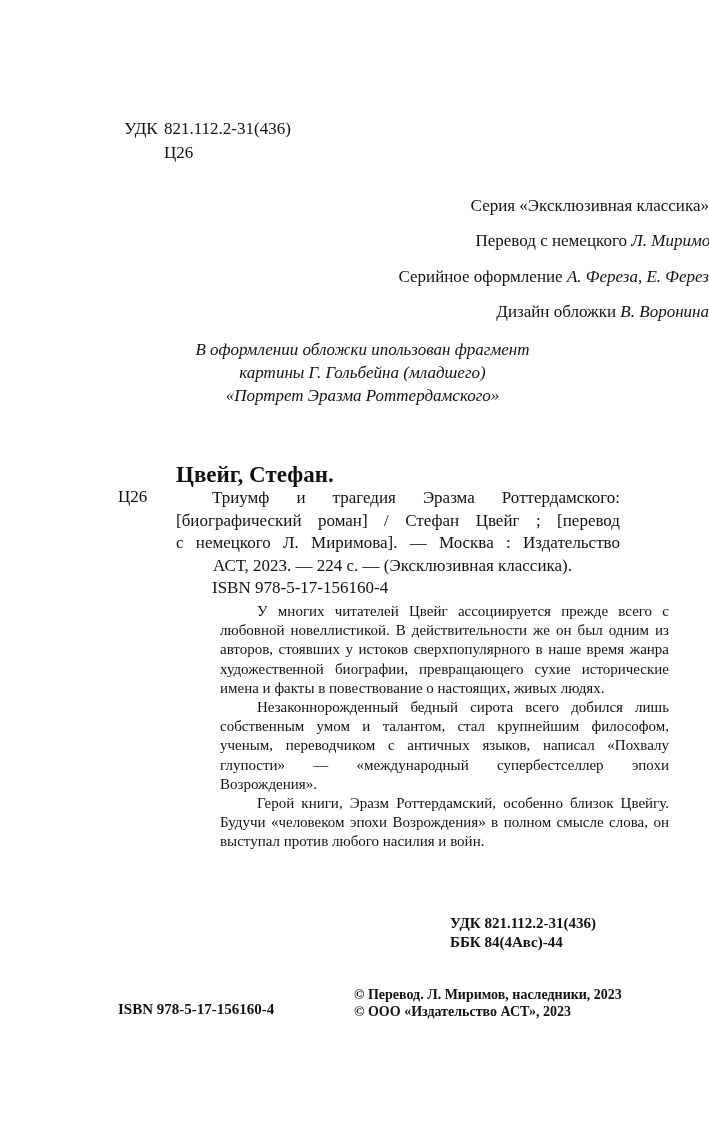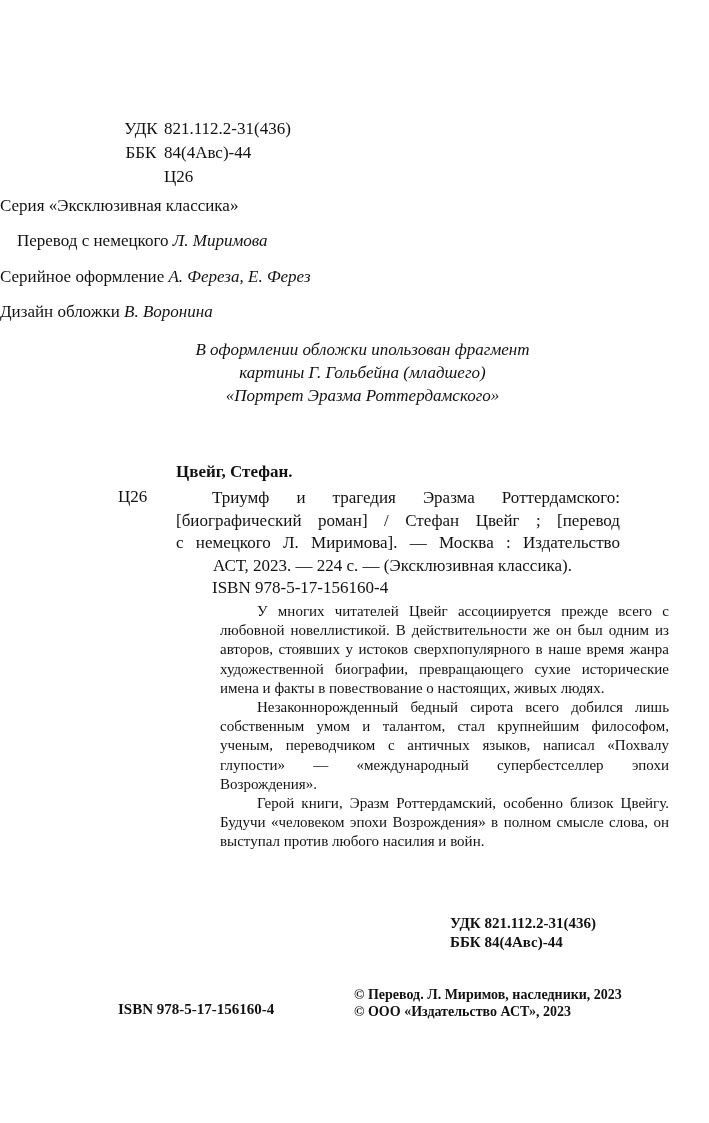--- a/index.html
+++ b/index.html
@@ -2,47 +2,43 @@
 <html><head>
 <meta charset="utf-8">
 <style>
   html, body { margin:0; padding:0; background:#ffffff; }
   body { width:709px; height:1123px; position:relative; overflow:hidden;
          font-family:"Liberation Serif", "DejaVu Serif", serif; color:#111; }
   .abs { position:absolute; white-space:nowrap; }
   .codes { left:118px; top:117px; font-size:17px; line-height:24px; }
   .codes .row { display:flex; }
   .codes .lbl { width:46px; display:inline-block;text-align:center; }
-  .credit { left:0; width:709px; text-align:left; font-size:17px; }
+  .credit { left:0; width:709px; text-align:right; font-size:17px; }
   .credit i { font-style:italic; }
   .note { left:8px; width:709px; text-align:center; font-size:17px; line-height:23px; font-style:italic; top:338px; }
-  .author { left:176px; top:462px; font-size:17px; font-weight:bold; }
+  .author { left:176px; top:462px; font-size:23px; font-weight:bold; }
   .cipher { left:118px; top:487px; font-size:17px; }
   .biblio { left:176px; top:487px; width:444px; font-size:17px; line-height:22.5px; text-align:justify; white-space:normal; }
   .biblio p { margin:0; text-align:justify; text-align-last:justify; }
   .biblio p.last { text-align-last:left;margin-left:37px; }
   .biblio p.first { text-indent:36px; }
   .isbn1 { left:212px; top:578px; font-size:17px; }
   .annot { left:176px; top:602px; width:449px; font-size:15px; line-height:19.2px; white-space:normal;margin-left:44px; }
   .annot p { margin:0; text-align:justify; text-indent:37px; }
   .udk2 { left:450px; top:914px; font-size:15px; font-weight:bold; line-height:19px; }
   .isbn2 { left:118px; top:1001px; font-size:15px; font-weight:bold; }
   .copy { left:354px; top:986px; font-size:14px; font-weight:bold; line-height:17px; }
 </style>
 </head>
 <body>
 
 <div class="abs codes">
   <div class="row">
     <span class="lbl">УДК</span>
     <span>821.112.2-31(436)</span>
-  </div>
-  <div class="row">
-    <span class="lbl">ББК</span>
-    <span>84(4Авс)-44</span>
   </div>
   <div class="row">
     <span class="lbl"></span>
     <span>Ц26</span>
   </div>
 </div>
 
 <div class="abs credit" style="top:196px;">Серия «Эксклюзивная классика»</div>
 
 <div class="abs credit" style="top:231px;padding-left:17px;">

